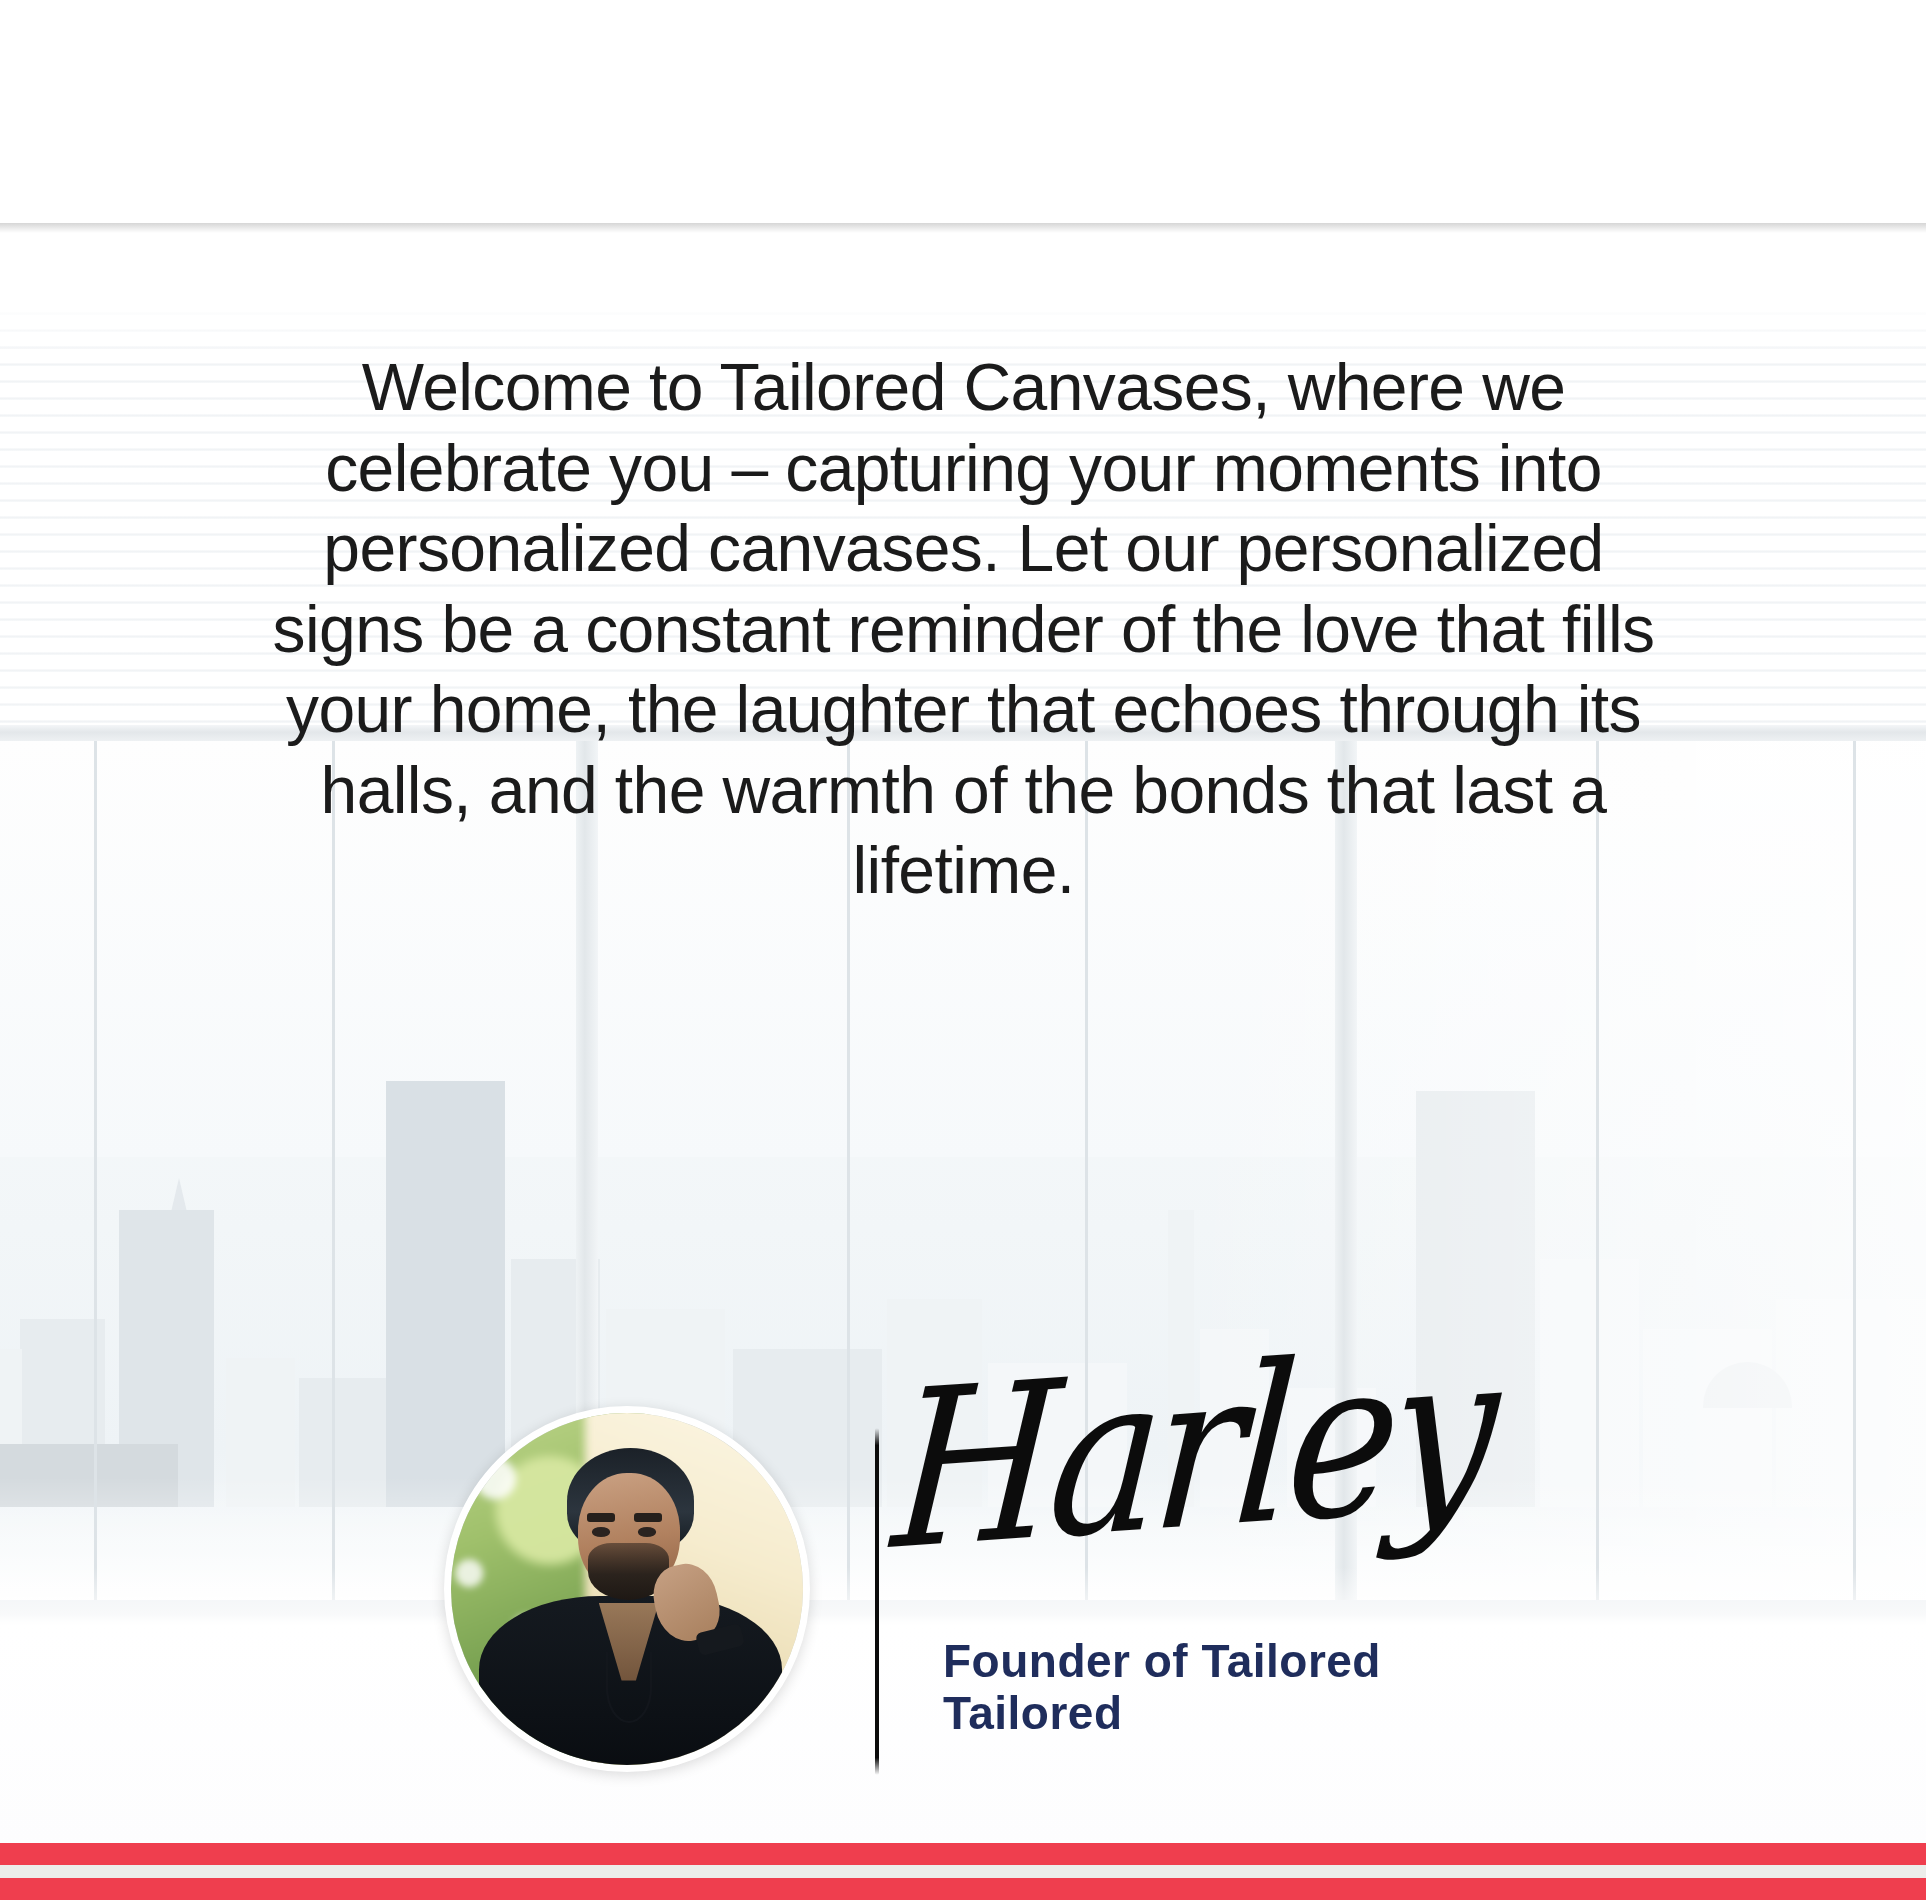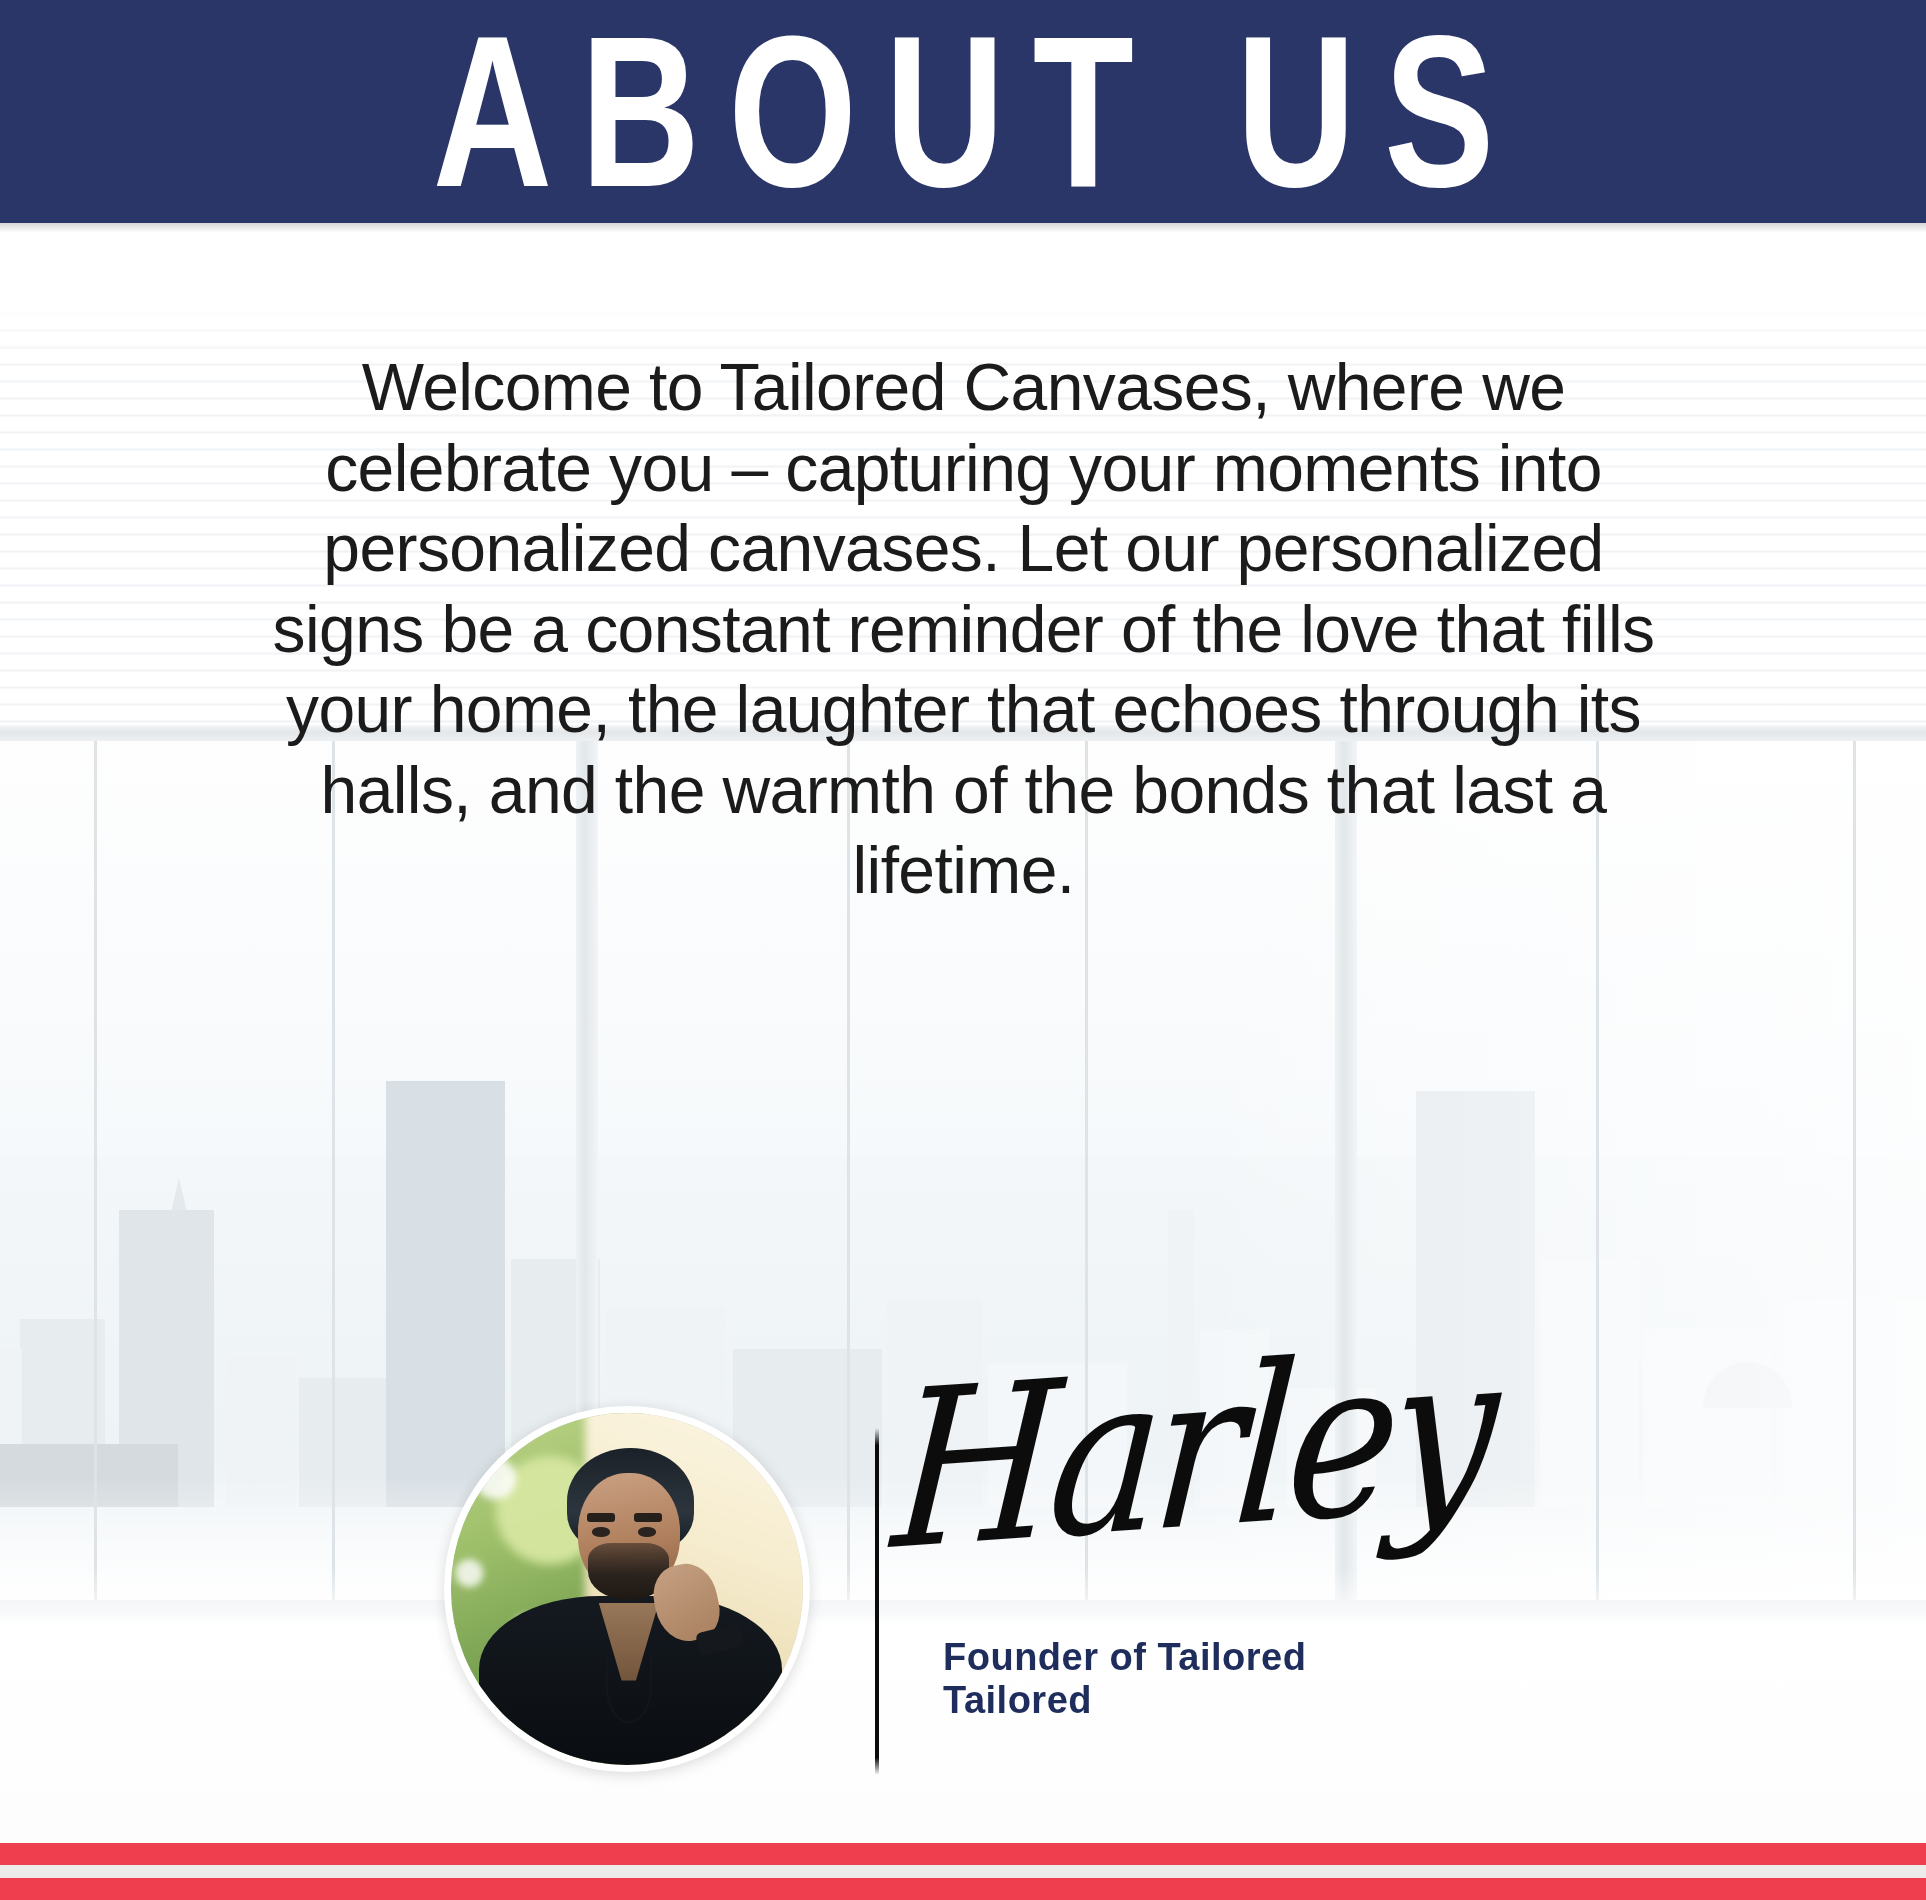--- a/index.html
+++ b/index.html
@@ -233,21 +233,21 @@
     white-space:nowrap;
     user-select:none;
   }
 
   .credit{
     position:absolute; left:943px; top:1636px;
     width:634px;
     color:#1f2d5c;
     font-family:"Liberation Sans", sans-serif;
     font-weight:bold;
-    font-size:38px;
+    font-size:46px;
     line-height:1.12;
     letter-spacing:0.5px;
   }
 
   
   .stripe{ position:absolute; left:0; width:1927px; }
   .stripe-a{ top:1843px; height:22px; background:#ef3e4e; }
   .stripe-gap{ top:1865px; height:13px; background:#ecedea; }
   .stripe-b{ top:1878px; height:23px; background:#ef3e4e; }
 </style>
@@ -301,23 +301,20 @@
       <div class="mull" style="left:1596px;"></div>
       <div class="mull" style="left:1853px;"></div>
 
       <div class="sill"></div>
       <div class="scene-bottom-fade"></div>
     </div>
   </div>
 
   <div class="floor"></div>
 
-  <div class="header-band">
-    <div class="header-title">ABOUT US</div>
-  </div>
   <div class="header-shadow"></div>
 
   <div class="body-copy">
     <p>Welcome to Tailored Canvases, where we celebrate you – capturing your moments into personalized canvases. Let our personalized signs be a constant reminder of the love that fills your home, the laughter that echoes through its halls, and the warmth of the bonds that last a lifetime.</p>
   </div>
 
   <div class="avatar">
     <div class="avatar-photo">
       <div class="ph-bokeh"></div>
       <div class="ph-light"></div>

